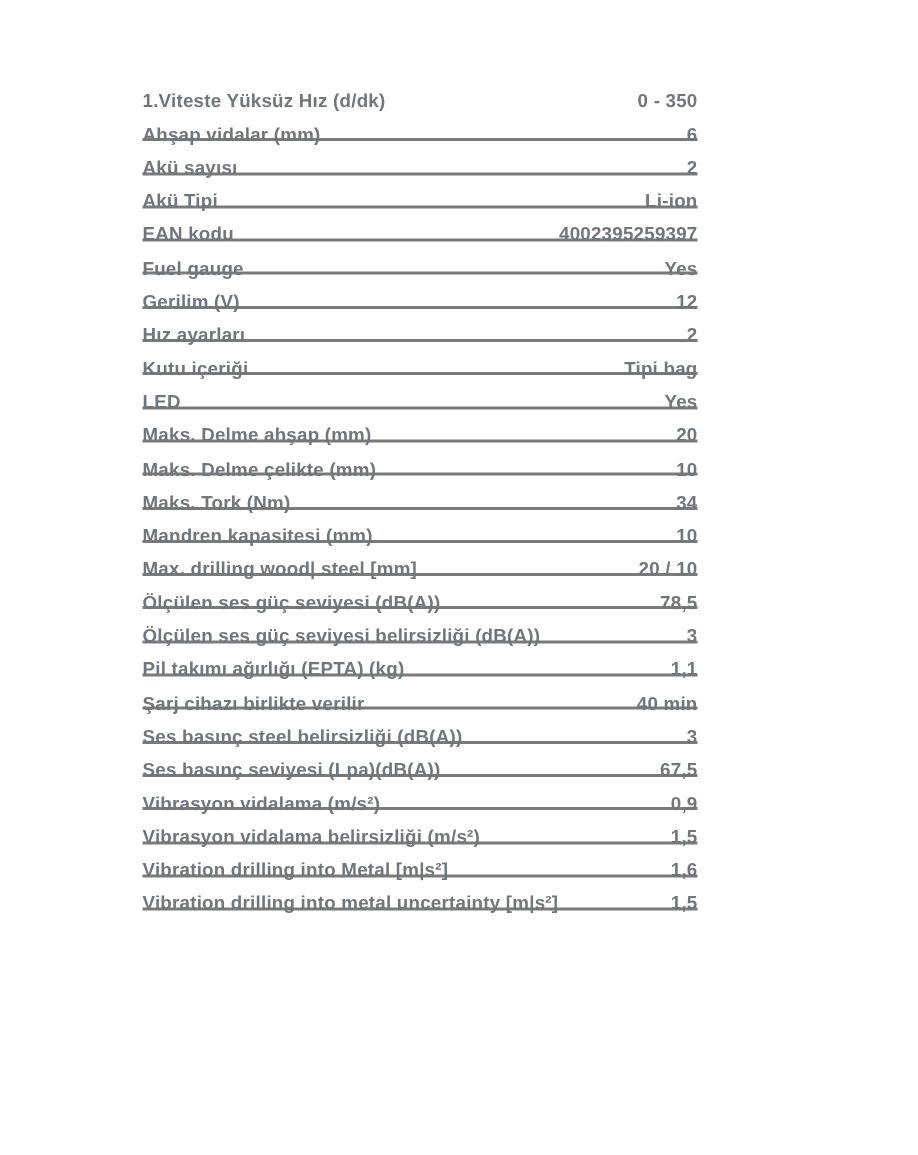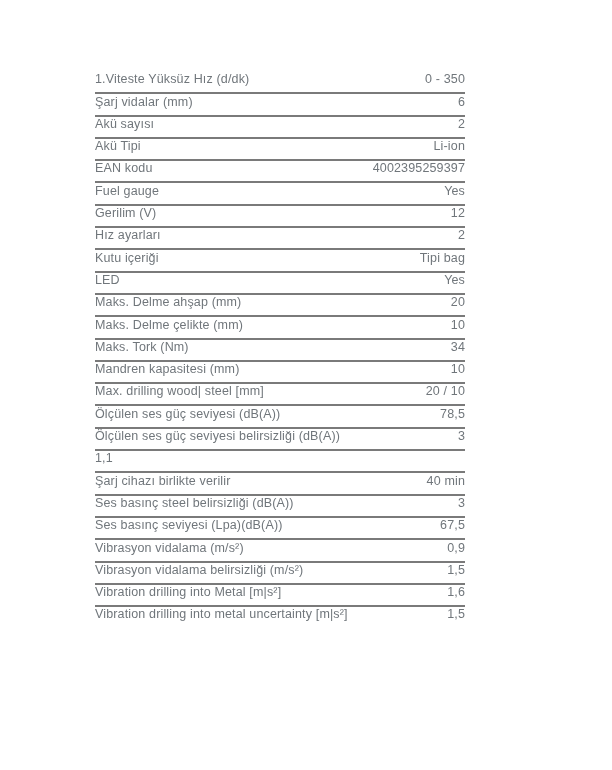--- a/index.html
+++ b/index.html
@@ -30,41 +30,42 @@
   }
   .spec-row:last-child {
     border-bottom: none;
   }
   .spec-label, .spec-value {
     font-size: 12.5px;
     line-height: 18px;
     color: #70767b;
     letter-spacing: 0.15px;
     white-space: nowrap;
-    padding-bottom: 4px;
+    padding-bottom: 16px;
+    font-weight: bold;
   }
   .spec-label {
     text-align: left;
   }
   .spec-value {
     text-align: right;
   }
 </style>
 </head>
 <body>
 
 <div class="spec-table">
   <div class="spec-row">
     <span class="spec-label">1.Viteste Yüksüz Hız (d/dk)</span>
     <span class="spec-value">0 - 350</span>
   </div>
 
 
   <div class="spec-row">
-    <span class="spec-label">Şarj vidalar (mm)</span>
+    <span class="spec-label">Ahşap vidalar (mm)</span>
     <span class="spec-value">6</span>
   </div>
 
 
   <div class="spec-row">
     <span class="spec-label">Akü sayısı</span>
     <span class="spec-value">2</span>
   </div>
 
   <div class="spec-row">
@@ -131,20 +132,21 @@
     <span class="spec-label">Ölçülen ses güç seviyesi (dB(A))</span>
     <span class="spec-value">78,5</span>
   </div>
 
   <div class="spec-row">
     <span class="spec-label">Ölçülen ses güç seviyesi belirsizliği (dB(A))</span>
     <span class="spec-value">3</span>
   </div>
 
   <div class="spec-row">
+    <span class="spec-label">Pil takımı ağırlığı (EPTA) (kg)</span>
     <span class="spec-value">1,1</span>
   </div>
 
   <div class="spec-row">
     <span class="spec-label">Şarj cihazı birlikte verilir</span>
     <span class="spec-value">40 min</span>
   </div>
 
   <div class="spec-row">
     <span class="spec-label">Ses basınç steel belirsizliği (dB(A))</span>

